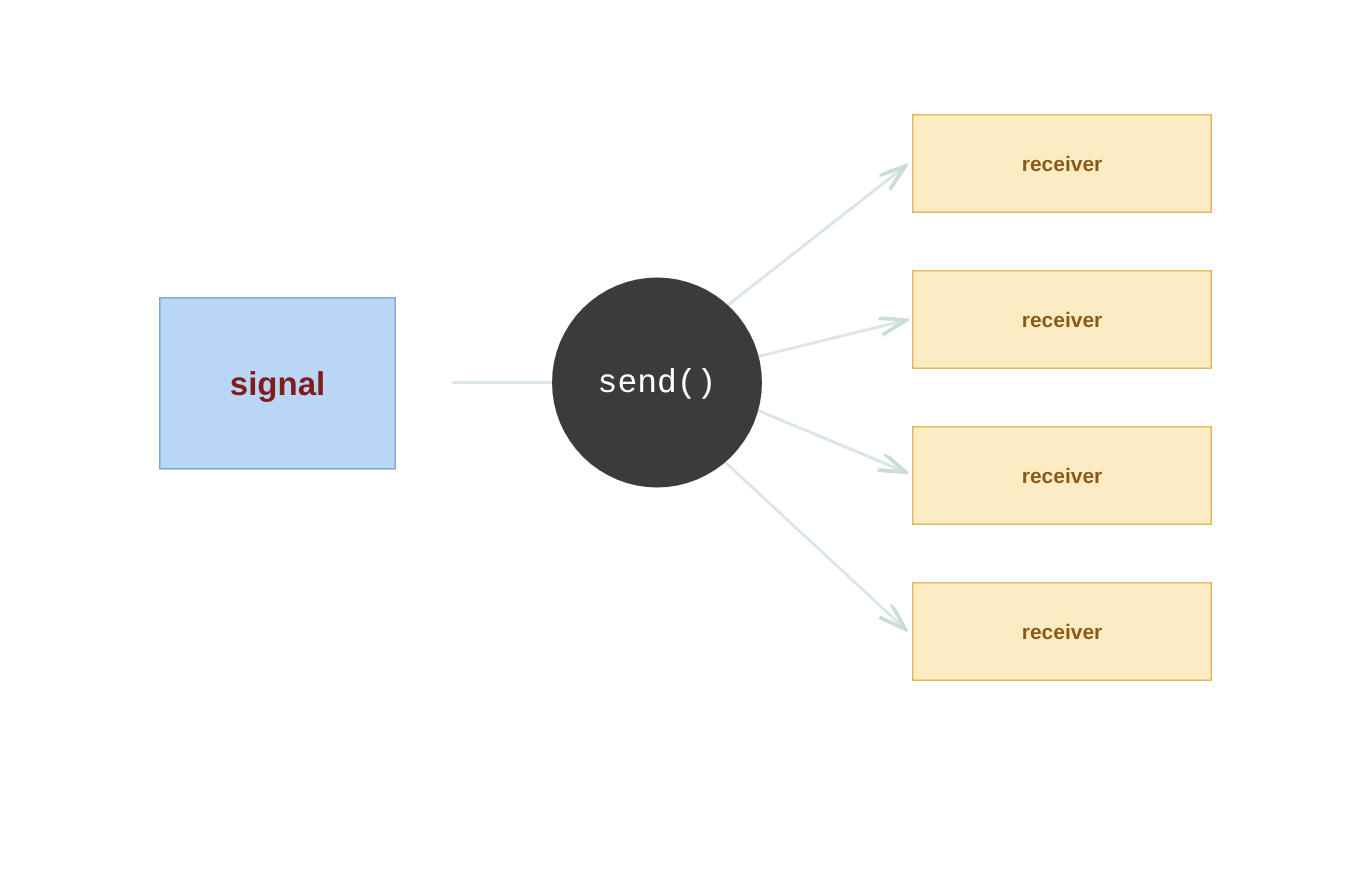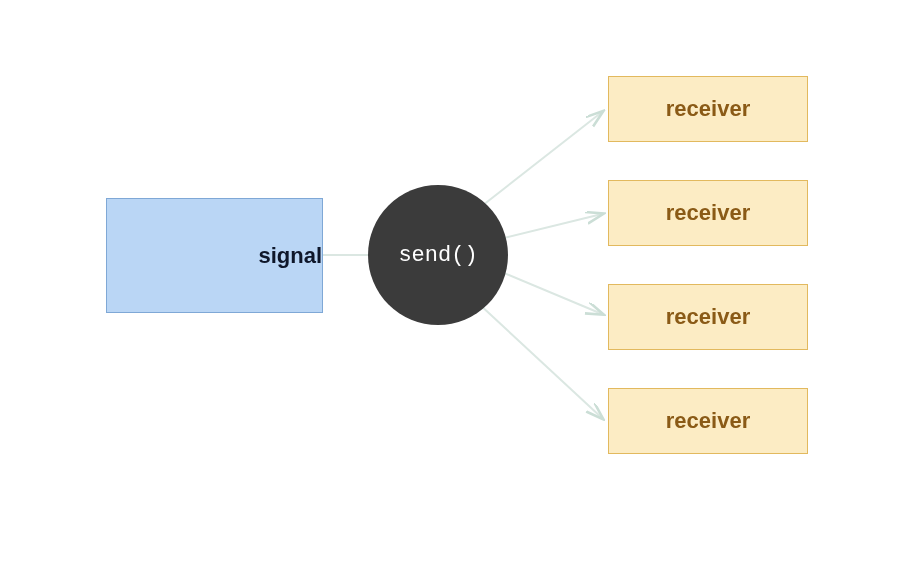--- a/index.html
+++ b/index.html
@@ -8,30 +8,30 @@
     width: 914px;
     height: 581px;
     background: #ffffff;
     font-family: "Segoe UI", "Helvetica Neue", Arial, sans-serif;
     position: relative;
   }
   .signal-box {
     position: absolute;
     left: 106px;
     top: 198px;
-    width: 217px;
+    width: 158px;
     height: 115px;
     background: #bad6f5;
     border: 1px solid #7fa8d6;
     display: flex;
     align-items: center;
-    justify-content: flex-end;
+    justify-content: center;
     font-weight: 700;
     font-size: 22px;
-    color: #0f172a;
+    color: #7f1d1d;
   }
   .send-circle {
     position: absolute;
     left: 368px;
     top: 185px;
     width: 140px;
     height: 140px;
     border-radius: 50%;
     background: #3b3b3b;
     display: flex;
@@ -45,21 +45,21 @@
     position: absolute;
     left: 608px;
     width: 200px;
     height: 66px;
     background: #fcecc4;
     border: 1px solid #e2b95e;
     display: flex;
     align-items: center;
     justify-content: center;
     font-weight: 700;
-    font-size: 22px;
+    font-size: 14px;
     color: #8a5a16;
   }
   .r0 { top: 76px; }
   .r1 { top: 180px; }
   .r2 { top: 284px; }
   .r3 { top: 388px; }
   svg.connectors {
     position: absolute;
     left: 0; top: 0;
     width: 914px;

